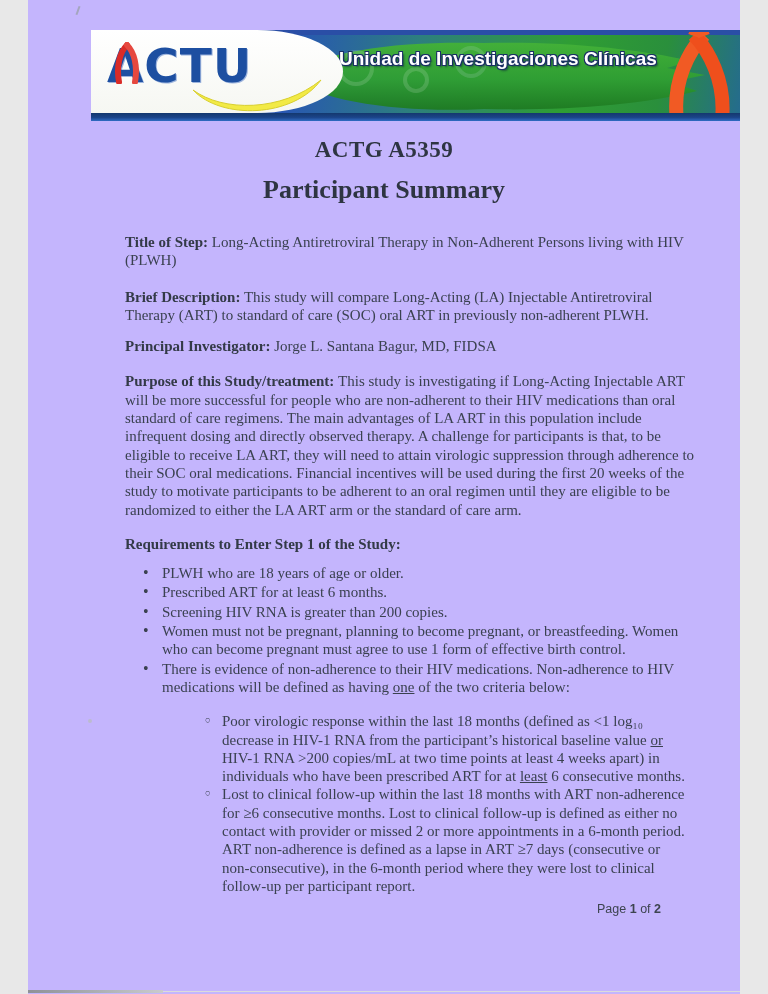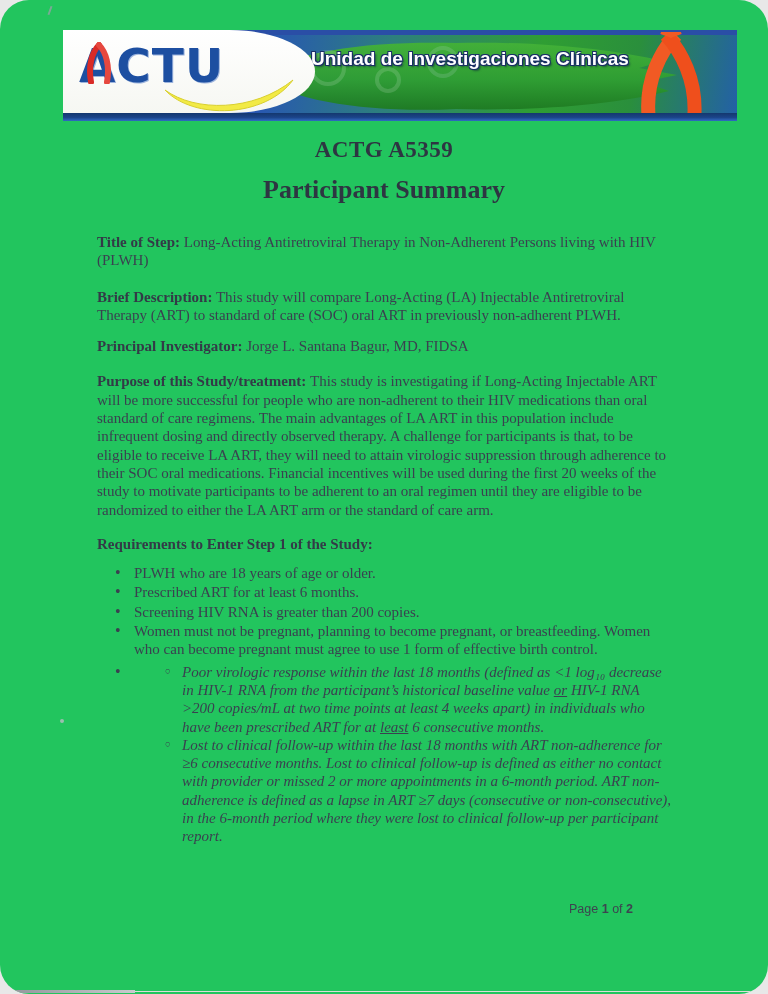--- a/index.html
+++ b/index.html
@@ -1,22 +1,21 @@
 <!DOCTYPE html>
 <html><head>
 <meta charset="utf-8">
 <style>
   * { margin:0; padding:0; box-sizing:border-box; }
   html,body { background:#e8e8e8; }
   .page {
-    position:relative; width:768px; height:994px; margin:0 auto;
-    background:#22c55e; overflow:hidden;
+    position:relative; width:712px; height:994px; margin:0 auto;
+    background:#c4b5fd; overflow:hidden;
     font-family:"Liberation Serif","DejaVu Serif",serif;
     color:#3a4150;
-    border-radius:29px;
   }
 
   
   .corner-mark { position:absolute; left:49px; top:6px; width:2px; height:9px;
     background:#9aa0a8; transform:rotate(20deg); opacity:.75; }
   .margin-dot { position:absolute; left:60px; top:719px; width:4px; height:4px;
     border-radius:50%; background:#b9bdc3; opacity:.8; }
   .bottom-edge { position:absolute; left:0; bottom:2px; width:100%; height:1px; background:#dcdcda; }
   .bottom-edge-dark { position:absolute; left:0; bottom:1px; width:135px; height:3px;
     background:linear-gradient(90deg,#8e9298,#c9cbcd); }
@@ -60,21 +59,21 @@
   .content { position:absolute; left:97px; top:233px; width:579px;
     font-size:15px; line-height:1.22; }
   .field { margin-bottom:13px; }
   .field .label { font-weight:700; color:#333a47; }
   .req-heading { font-weight:700; color:#333a47; margin:16px 0 11px 0; }
 
   ul.req-list { list-style:none; margin:0; padding:0 0 0 37px; }
   ul.req-list > li { position:relative; margin:0 0 1px 0; }
   ul.req-list > li::before { content:"\2022"; position:absolute; left:-19px; top:-1px;
     font-size:16px; color:#3a4150; }
-  ul.sub-list { list-style:none; margin:4px; padding:0 0 0 44px;font-style:italic; }
+  ul.sub-list { list-style:none; margin:16px; padding:0 0 0 44px; }
   ul.sub-list > li { position:relative; margin:0; }
   ul.sub-list > li::before { content:"\25CB"; position:absolute; left:-17px; top:3px;
     font-size:9.5px; color:#3a4150; }
   u { text-decoration:underline; text-underline-offset:1px; }
 
   
   .footer { position:absolute; left:569px; top:902px;
     font-family:"Liberation Sans","DejaVu Sans",sans-serif;
     font-size:12.5px; color:#3d4450; }
   .footer b { font-weight:700; }
@@ -151,20 +150,21 @@
     <p class="field" style="margin-top:17px;"><span class="label">Purpose of this Study/treatment:</span>&nbsp;<span>This study is investigating if Long-Acting Injectable ART will be more successful for people who are non-adherent to their HIV medications than oral standard of care regimens. The main advantages of LA ART in this population include infrequent dosing and directly observed therapy. A challenge for participants is that, to be eligible to receive LA ART, they will need to attain virologic suppression through adherence to their SOC oral medications. Financial incentives will be used during the first 20 weeks of the study to motivate participants to be adherent to an oral regimen until they are eligible to be randomized to either the LA ART arm or the standard of care arm.</span></p>
 
     <div class="req-heading">Requirements to Enter Step 1 of the Study:</div>
 
     <ul class="req-list">
       <li><span>PLWH who are 18 years of age or older.</span></li>
       <li><span>Prescribed ART for at least 6 months.</span></li>
       <li><span>Screening HIV RNA is greater than 200 copies.</span></li>
       <li><span>Women must not be pregnant, planning to become pregnant, or breastfeeding. Women who can become pregnant must agree to use 1 form of effective birth control.</span></li>
       <li>
+        <span><span>There is evidence of non-adherence to their HIV medications. Non-adherence to HIV medications will be defined as having </span><u>one</u><span> of the two criteria below:</span></span>
         <ul class="sub-list">
           <li><span>Poor virologic response within the last 18 months (defined as &lt;1 log₁₀ decrease in HIV-1 RNA from the participant’s historical baseline value </span><u>or</u><span> HIV-1 RNA &gt;200 copies/mL at two time points at least 4 weeks apart) in individuals who have been prescribed ART for at </span><u>least</u><span> 6 consecutive months.</span></li>
           <li><span>Lost to clinical follow-up within the last 18 months with ART non-adherence for ≥6 consecutive months. Lost to clinical follow-up is defined as either no contact with provider or missed 2 or more appointments in a 6-month period. ART non-adherence is defined as a lapse in ART ≥7 days (consecutive or non-consecutive), in the 6-month period where they were lost to clinical follow-up per participant report.</span></li>
         </ul>
       </li>
     </ul>
   </div>
 
   <div class="footer"><span>Page</span> <b>1</b> <span>of</span> <b>2</b></div>
 

